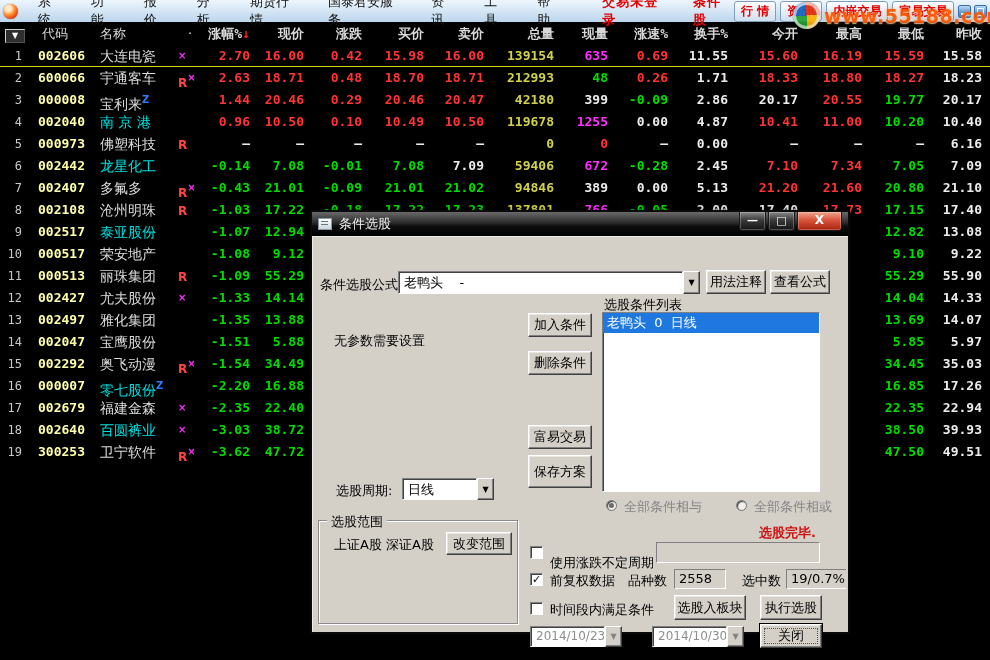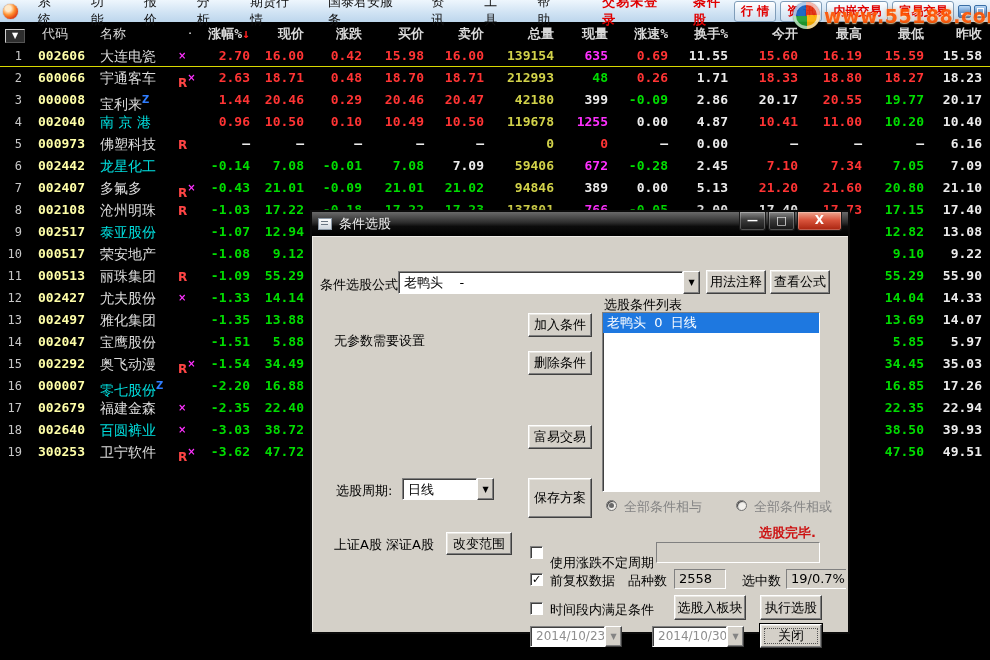--- a/index.html
+++ b/index.html
@@ -548,27 +548,30 @@
       <div class="btn" style="left:394px;top:34px;width:60px;height:24px">用法注释</div>
       <div class="btn" style="left:458px;top:34px;width:60px;height:24px">查看公式</div>
 
       <span class="lbl" style="left:22px;top:96px">无参数需要设置</span>
       <span class="lbl" style="left:24px;top:246px">选股周期:</span>
       <div class="combo" style="left:90px;top:242px;width:92px;height:22px">
         <span class="val">日线</span>
         <span class="arrow">▼</span>
       </div>
 
+      <div class="groupbox" style="left:6px;top:284px;width:200px;height:104px">
+        <span class="gb-legend">选股范围</span>
+      </div>
       <span class="lbl" style="left:22px;top:300px">上证A股 深证A股</span>
       <div class="btn" style="left:134px;top:296px;width:66px;height:23px">改变范围</div>
 
       <div class="btn" style="left:216px;top:77px;width:64px;height:24px">加入条件</div>
       <div class="btn" style="left:216px;top:115px;width:64px;height:24px">删除条件</div>
       <div class="btn" style="left:216px;top:189px;width:64px;height:24px">富易交易</div>
-      <div class="btn" style="left:216px;top:242px;width:64px;height:40px">保存方案</div>
+      <div class="btn" style="left:216px;top:219px;width:64px;height:33px">保存方案</div>
 
       <span class="lbl" style="left:292px;top:60px">选股条件列表</span>
       <div class="listbox" style="left:290px;top:76px;width:218px;height:180px">
         <div class="list-sel">老鸭头  0  日线</div>
       </div>
 
       <span class="radio sel" style="left:294px;top:264px"></span>
       <span class="lbl gray" style="left:312px;top:262px">全部条件相与</span>
       <span class="radio" style="left:424px;top:264px"></span>
       <span class="lbl gray" style="left:442px;top:262px">全部条件相或</span>

